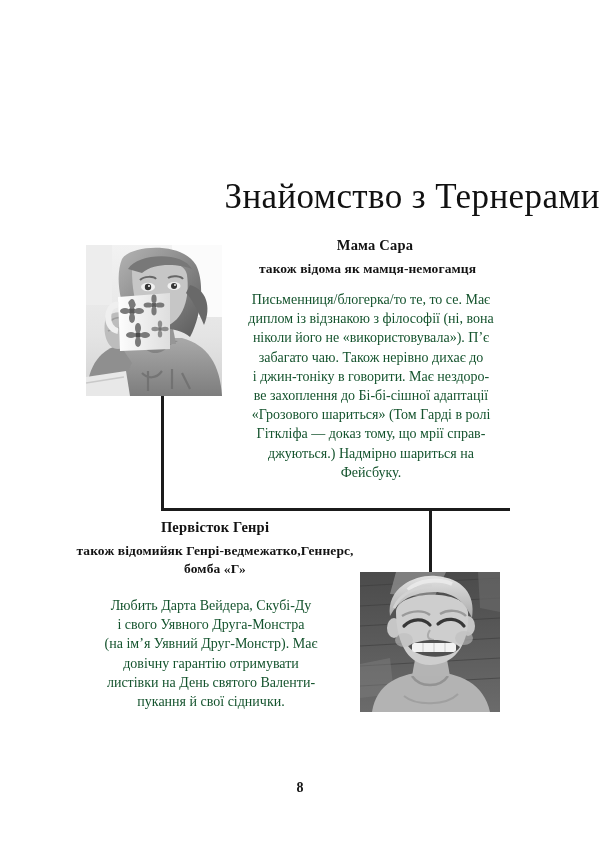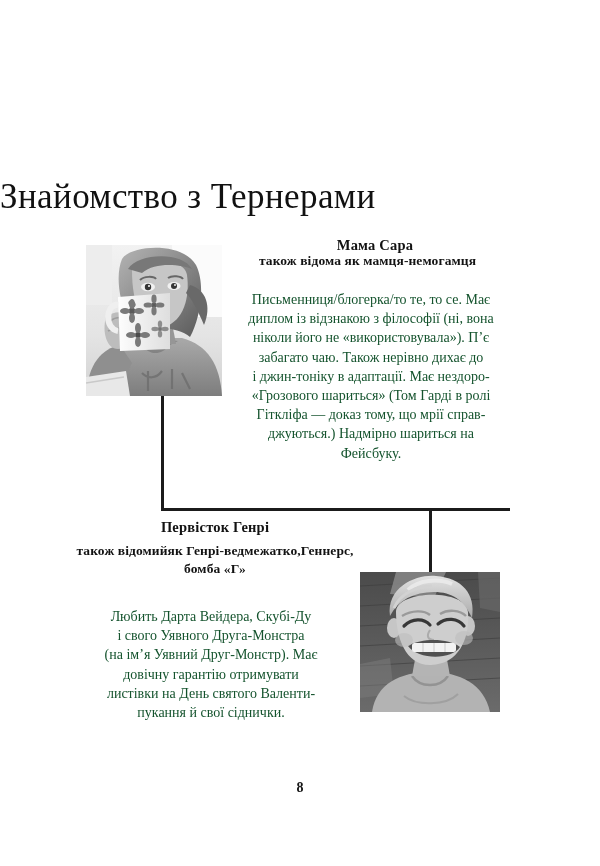--- a/index.html
+++ b/index.html
@@ -21,21 +21,21 @@
     position: absolute;
     inset: 0;
   }
 
   
   .page-title {
     position: absolute;
     left: 0;
     right: 0;
     top: 176px;
-    text-align: left;
+    text-align: right;
     font-family: "Liberation Serif", "DejaVu Serif", serif;
     font-size: 35px;
     line-height: 42px;
     font-weight: 400;
     letter-spacing: 0.4px;
     color: #111;
   }
 
   
   .connector {
@@ -83,27 +83,27 @@
     font-family: "Liberation Serif", "DejaVu Serif", serif;
     font-weight: 400;
     font-size: 14px;
     line-height: 19.2px;
     color: #14532d;
   }
   .entry-body .ln { display: block; white-space: pre; }
 
   
   #mom-name  { left: 230px; top: 236px; width: 290px; }
-  #mom-alias { left: 215px; top: 252px; width: 305px; font-family: Liberation Serif, serif; }
+  #mom-alias { left: 215px; top: 260px; width: 305px; font-family: Liberation Serif, serif; }
   #mom-body  { left: 222px; top: 290px; width: 298px; }
 
   
   #henry-name  { left: 70px; top: 518px; width: 290px; }
   #henry-alias { left: 70px; top: 542px; width: 290px; }
-  #henry-body  { left: 62px; top: 596px; width: 298px; margin-top: 11px; }
+  #henry-body  { left: 62px; top: 596px; width: 298px; }
 
   
   .folio {
     position: absolute;
     left: 0;
     right: 0;
     top: 780px;
     text-align: center;
     font-family: "Liberation Serif", "DejaVu Serif", serif;
     font-weight: 700;
@@ -289,21 +289,22 @@
     </svg>
   </div>
 
   <div class="entry-name" id="mom-name">Мама Сара</div>
   <div class="entry-alias" id="mom-alias">також відома як мамця-немогамця</div>
   <div class="entry-body" id="mom-body">
       <span class="ln">Письменниця/блогерка/то те, то се. Має</span>
       <span class="ln">диплом із відзнакою з філософії (ні, вона</span>
       <span class="ln">ніколи його не «використовувала»). П’є</span>
       <span class="ln">забагато чаю. Також нерівно дихає до</span>
-      <span class="ln">і джин-тоніку в адаптації. Має нездоро-</span>
+      <span class="ln">і джин-тоніку в говорити. Має нездоро-</span>
+      <span class="ln">ве захоплення до Бі-бі-сішної адаптації</span>
       <span class="ln">«Грозового шариться» (Том Гарді в ролі</span>
       <span class="ln">Гіткліфа — доказ тому, що мрії справ-</span>
       <span class="ln">джуються.) Надмірно шариться на</span>
       <span class="ln">Фейсбуку.</span>
     </div>
 
   <div class="entry-name" id="henry-name">Первісток Генрі</div>
   <div class="entry-alias" id="henry-alias"><span class="ln">також відомий</span><span class="ln">як Генрі-ведмежатко,</span><span class="ln">Геннерс, бомба «Г»</span></div>
   <div class="entry-body" id="henry-body">
       <span class="ln">Любить Дарта Вейдера, Скубі-Ду</span>

